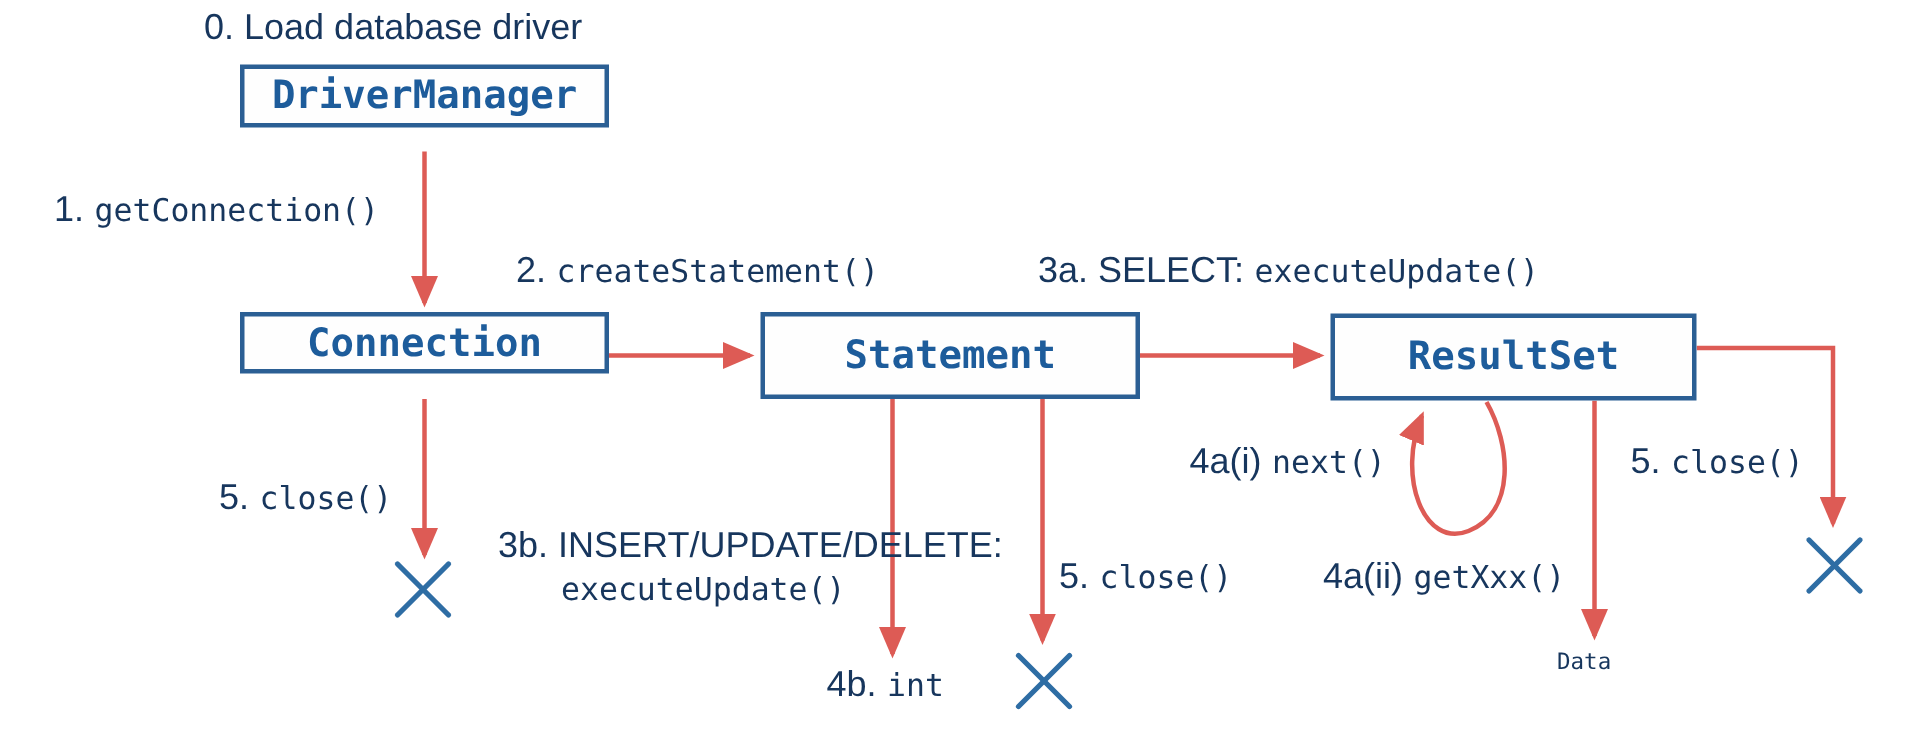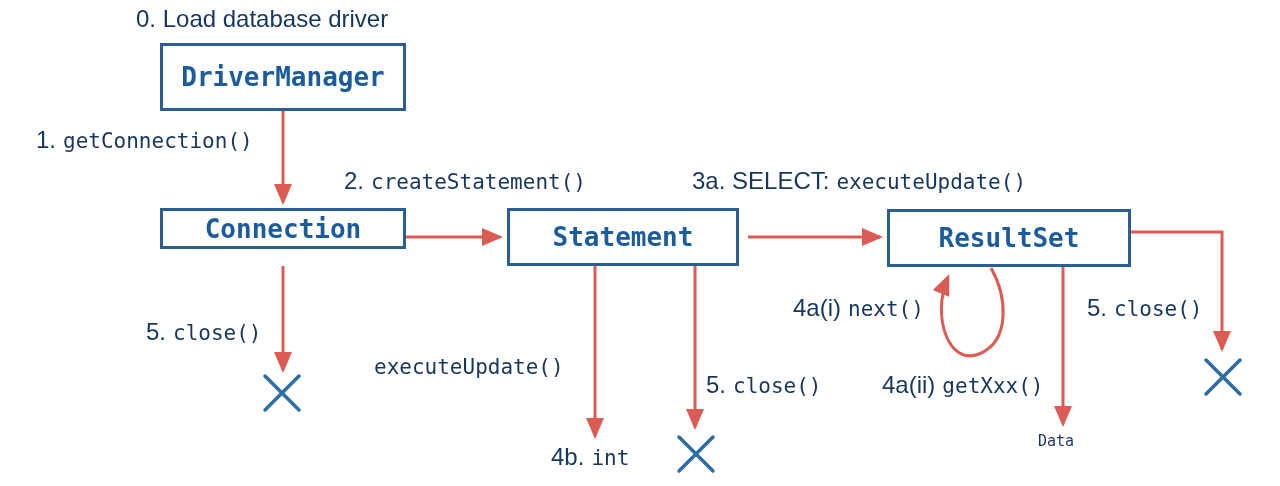--- a/index.html
+++ b/index.html
@@ -80,27 +80,27 @@
     <g stroke="#2e6da4" stroke-width="3.5" stroke-linecap="round">
       <path d="M679 437 L713 471"></path>
         <path d="M713 437 L679 471"></path>
     </g>
     <g stroke="#2e6da4" stroke-width="3.5" stroke-linecap="round">
       <path d="M1206 360 L1240 394"></path>
         <path d="M1240 360 L1206 394"></path>
     </g>
   </svg>
 
-  <div class="box" style="left:160px; top:43px; width:246px; height:68px;justify-content:center;">
+  <div class="box" style="left:160px; top:43px; width:246px; height:42px;justify-content:center;">
     <span>DriverManager</span>
   </div>
   <div class="box" style="left:160px; top:208px; width:246px; height:41px;">
     <span>Connection</span>
   </div>
-  <div class="box" style="left:507px; top:208px; width:232px; height:58px;">
+  <div class="box" style="left:507px; top:208px; width:253px; height:58px;">
     <span>Statement</span>
   </div>
   <div class="box" style="left:887px; top:209px; width:244px; height:58px;">
     <span>ResultSet</span>
   </div>
 
   <div class="lbl" style="left:136px; top:6px;">
     <span>0. Load database driver</span>
   </div>
 
@@ -114,20 +114,21 @@
 
   <div class="lbl" style="left:692px; top:168px;">
     <span class="num">3a. SELECT:</span><span class="code">executeUpdate()</span>
   </div>
 
   <div class="lbl" style="left:146px; top:319px;">
     <span class="num">5.</span><span class="code">close()</span>
   </div>
 
   <div class="lbl" style="left:332px; top:351px;">
+    <div>3b. INSERT/UPDATE/DELETE:</div>
     <div class="code line2">executeUpdate()</div>
   </div>
 
   <div class="lbl" style="left:551px; top:444px;">
     <span class="num">4b.</span><span class="code">int</span>
   </div>
 
   <div class="lbl" style="left:706px; top:372px;">
     <span class="num">5.</span><span class="code">close()</span>
   </div>

